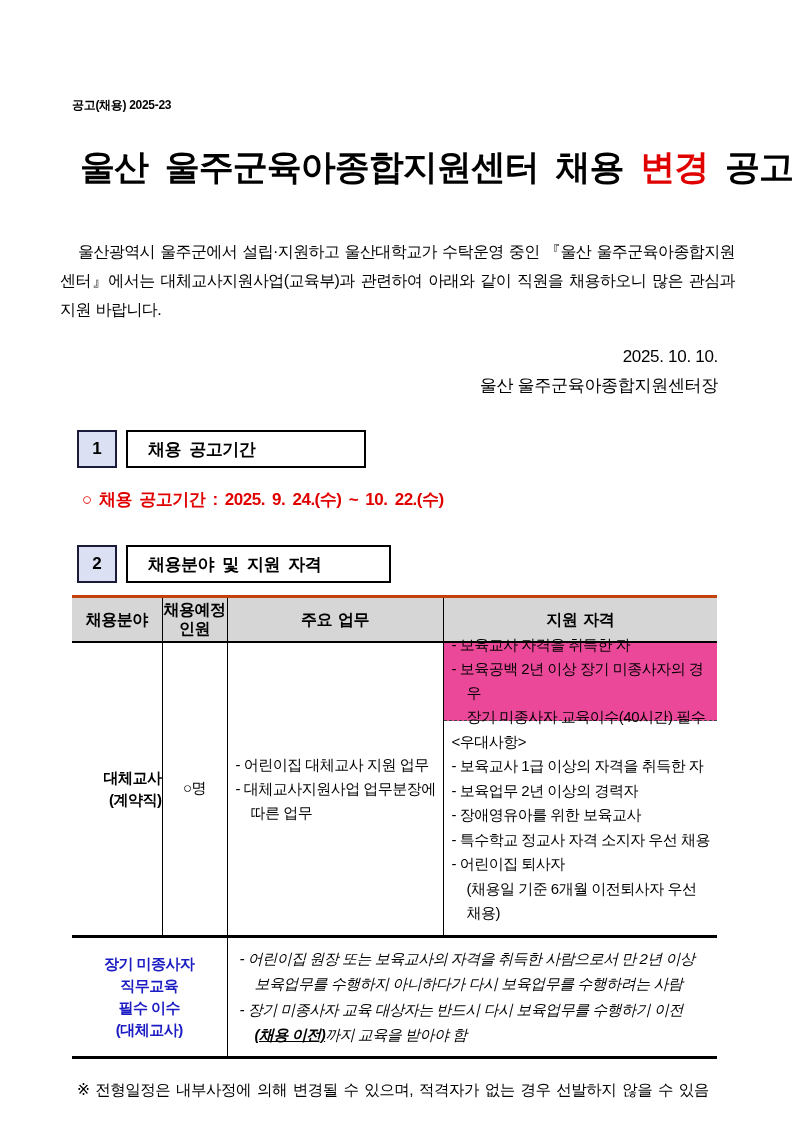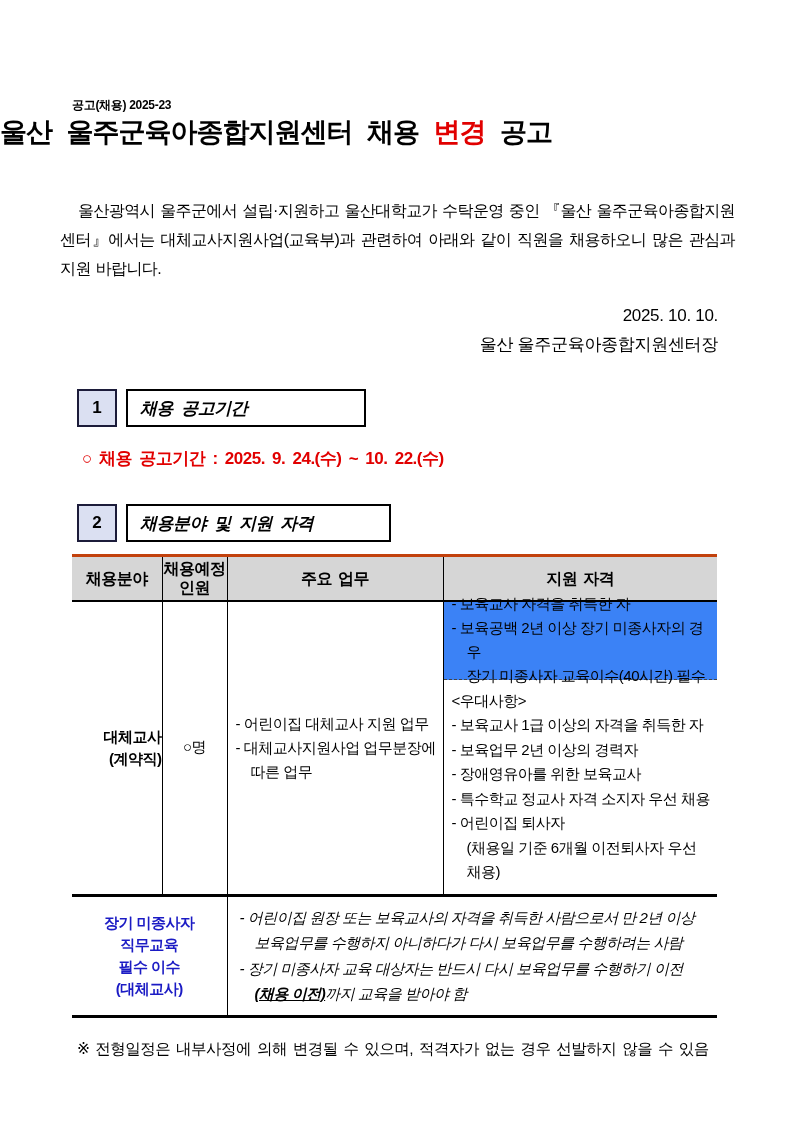--- a/index.html
+++ b/index.html
@@ -8,22 +8,22 @@
     width:793px; height:1121px; background:#ffffff; margin:0 auto;
     position:relative; overflow:hidden;
     font-family:"Liberation Sans","DejaVu Sans",sans-serif;
     color:#000;
   }
   .doc-number {
     margin:97px 0 0 72px;
     font-size:12px; font-weight:bold; letter-spacing:-0.3px;
   }
   .doc-title {
-    text-align:left;
-    font-size:27px; font-weight:bold; letter-spacing:-1px; word-spacing:8px;
+    margin-top:30px; text-align:right;
+    font-size:35px; font-weight:bold; letter-spacing:-1px; word-spacing:8px;
   }
   .doc-title .red { color:#e10000; }
   .intro {
     margin:46px 58px 0 60px;
     font-size:16px; line-height:29px; letter-spacing:-0.6px; word-spacing:1px;
     text-align:justify; text-indent:18px;
   }
   .date-block {
     margin:18px 75px 0 0; text-align:right;
     font-size:17px; line-height:29px; letter-spacing:-0.3px;
@@ -31,22 +31,22 @@
   .section-head {
     display:flex; align-items:stretch; margin-left:77px; height:38px;
   }
   .section-head .num {
     width:40px; background:#dbe0f2; border:2.5px solid #1c1c3a;
     display:flex; align-items:center; justify-content:center;
     font-size:17px; font-weight:bold;
   }
   .section-head .box {
     margin-left:9px; background:#fff; border:2.5px solid #000;
-    display:flex; align-items:center; padding-left:12px;
-    font-size:17px; font-weight:bold; letter-spacing:-0.5px; word-spacing:4px;font-style:italic;
+    display:flex; align-items:center; padding-left:20px;
+    font-size:17px; font-weight:bold; letter-spacing:-0.5px; word-spacing:4px;
   }
   .sec1 { margin-top:30px; }
   .sec1 .box { width:240px; }
   .sec2 { margin-top:34px; }
   .sec2 .box { width:265px; }
   .period-line {
     margin:20px 0 0 82px;
     font-size:17px; font-weight:bold; color:#e10000;
     letter-spacing:-0.5px; word-spacing:3px;
   }
@@ -68,21 +68,21 @@
     height:45px; background:#d6d6d6; border-bottom:2px solid #000;
     font-size:16px; font-weight:bold; text-align:center;
     white-space:pre-line; line-height:19px; word-spacing:2px;
   }
   tr.row-main td { border-bottom:3px solid #000; }
   td.cell-field { text-align:right; font-weight:bold; font-size:16px; line-height:22px; }
   td.cell-count { text-align:center; font-size:16px; }
   td.cell-duties { padding:8px 4px 8px 8px; font-size:15px; line-height:24px; }
   td.cell-qual { padding:0; }
   .qual-top {
-    height:78px; background:#3b82f6; border-bottom:1.5px dashed #444;
+    height:78px; background:#ec4899; border-bottom:1.5px dashed #444;
     display:flex; flex-direction:column; justify-content:center;
     padding:4px 6px 4px 8px; line-height:24px;
   }
   .qual-bottom { padding:9px 6px 9px 8px; line-height:24.5px; }
   .li { padding-left:15px; text-indent:-15px; white-space:pre-line; }
   tr.row-edu td { height:95px; }
   td.cell-edu-label {
     text-align:center; color:#1b1bc4; font-weight:bold;
     font-size:16px; line-height:22px; white-space:pre-line;
   }

